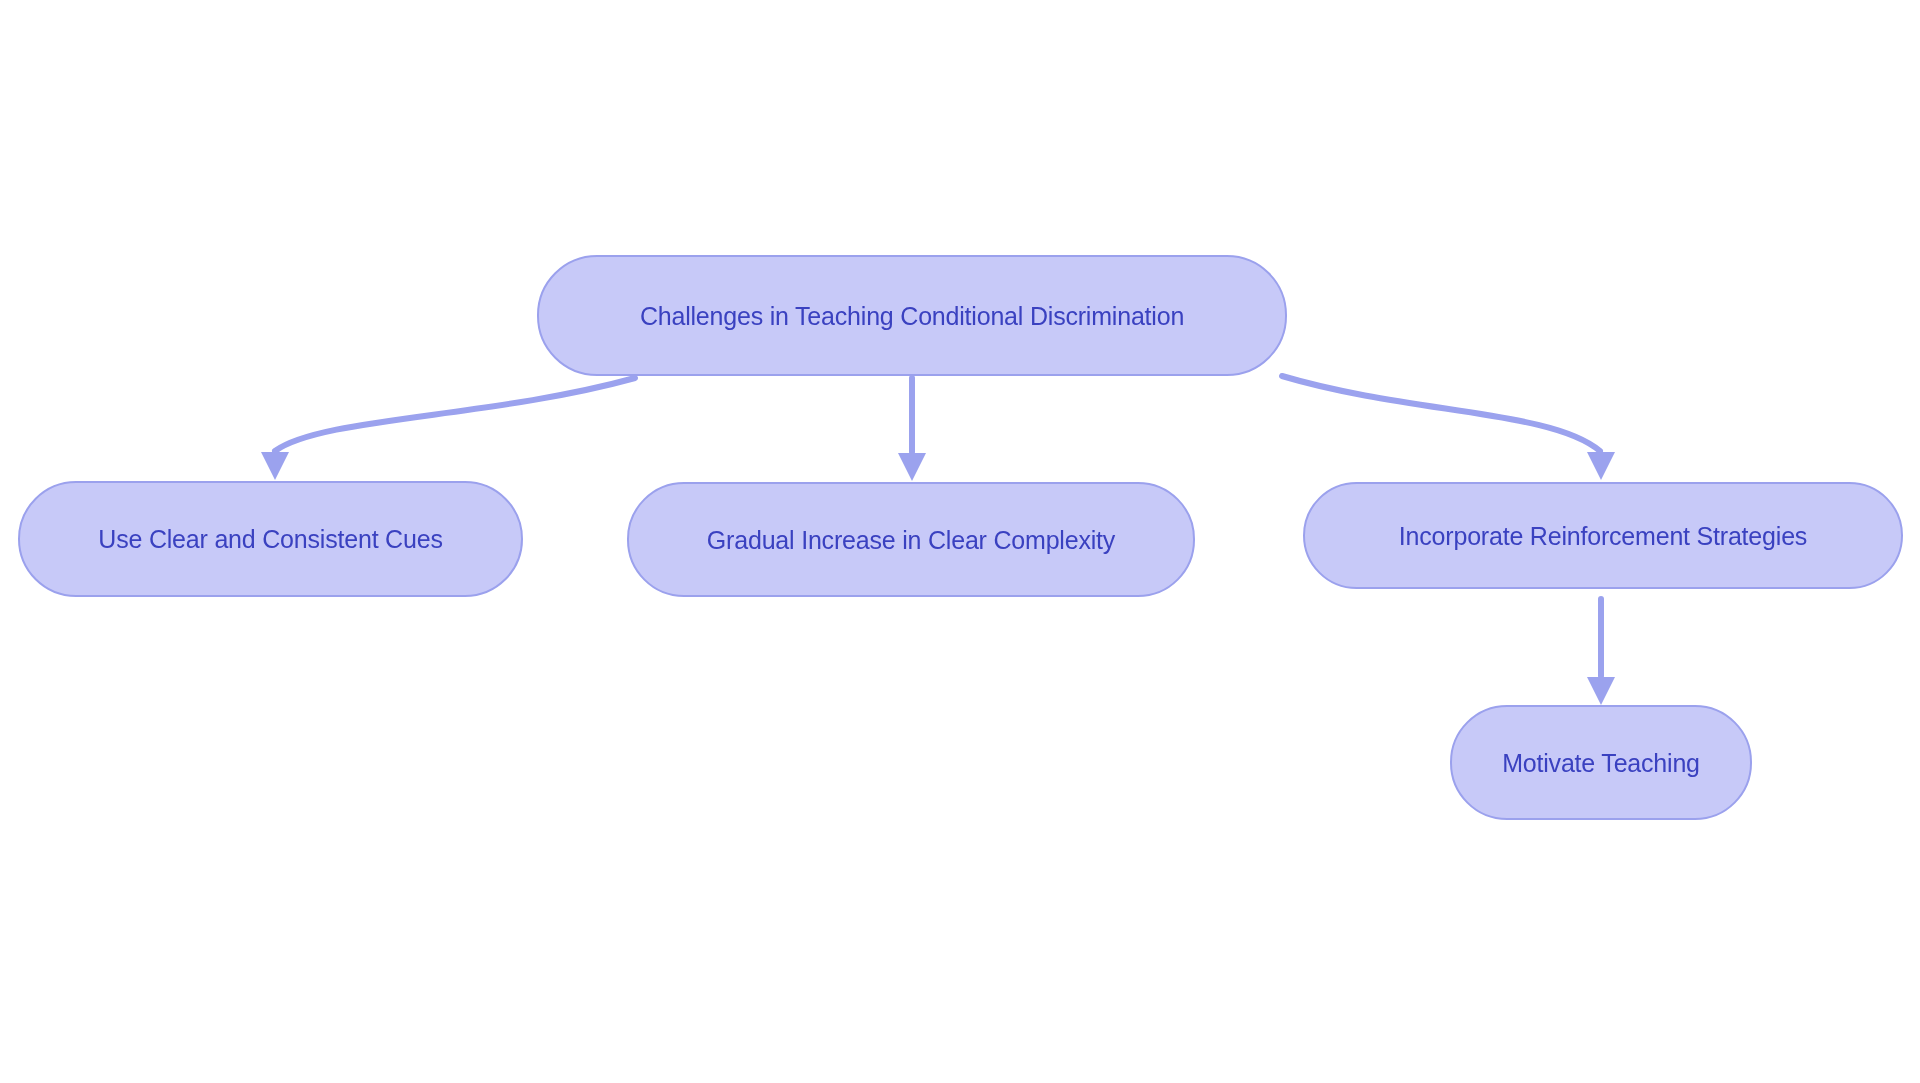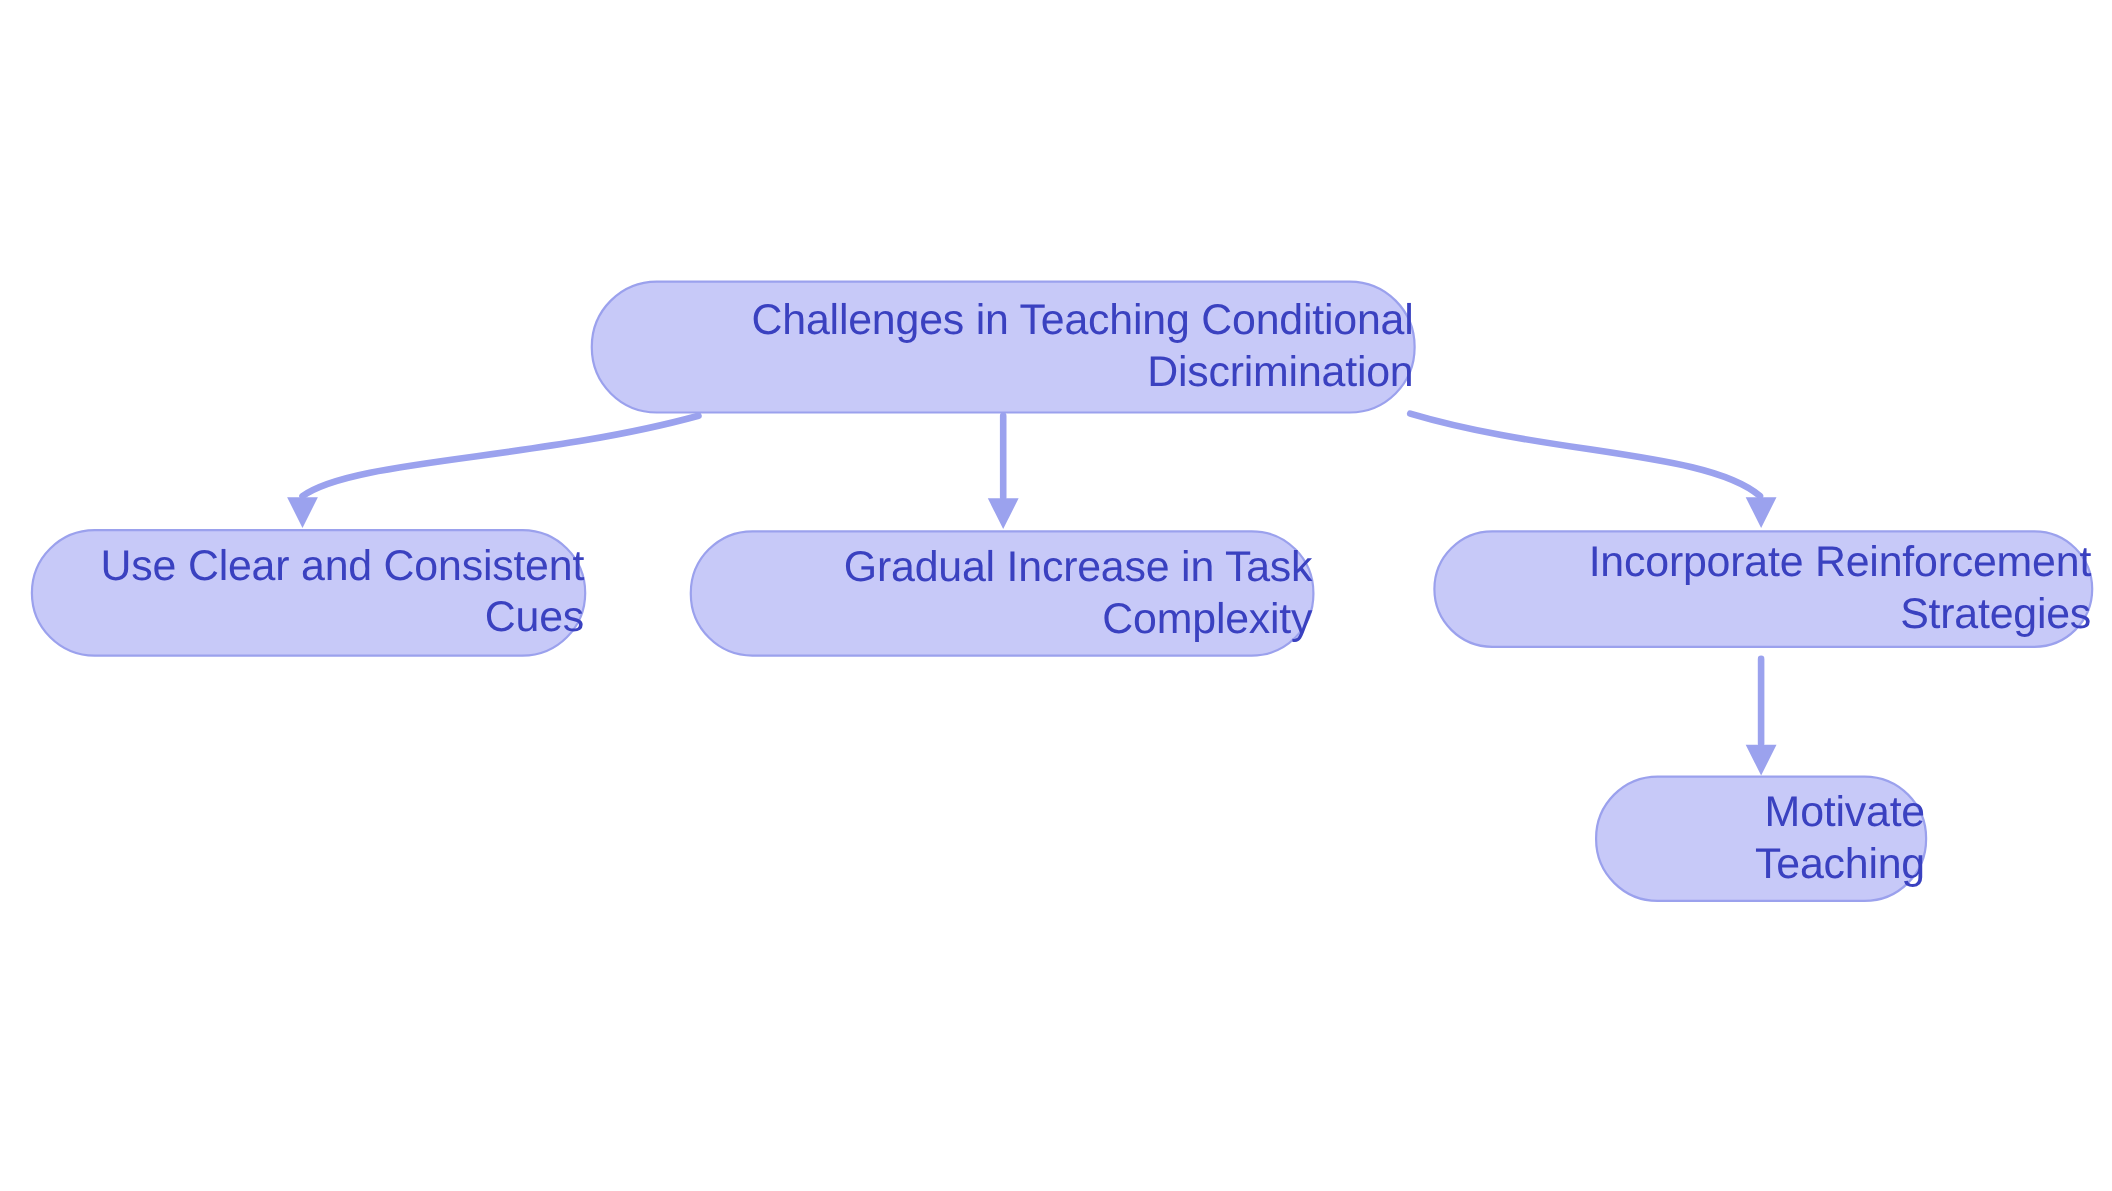--- a/index.html
+++ b/index.html
@@ -35,27 +35,27 @@
   .node {
     position: absolute;
     box-sizing: border-box;
     background: var(--node-fill, #c7c9f8);
     border: 2.5px solid var(--node-border, #9ba1ed);
     display: flex;
     align-items: center;
     justify-content: center;
     text-align: right;
     color: var(--node-text, #3a41c0);
-    font-size: 39px;
+    font-size: 25px;
     font-weight: 500;
     letter-spacing: -0.2px;
     line-height: 1.2;
   }
   .node-root   { left: 537px;  top: 255px; width: 750px; height: 121px; border-radius: 60px; }
-  .node-c1     { left: 28px;   top: 481px; width: 505px; height: 116px; border-radius: 58px; }
+  .node-c1     { left: 18px;   top: 481px; width: 505px; height: 116px; border-radius: 58px; }
   .node-c2     { left: 627px;  top: 482px; width: 568px; height: 115px; border-radius: 57px; }
   .node-c3     { left: 1303px; top: 482px; width: 600px; height: 107px; border-radius: 57px; }
   .node-g1     { left: 1450px; top: 705px; width: 302px; height: 115px; border-radius: 57px; }
 </style>
 </head>
 <body>
 
 <div class="canvas">
 
   <svg class="edges-layer" viewBox="0 0 1920 1083" xmlns="http://www.w3.org/2000/svg">
@@ -83,21 +83,21 @@
 
   <div class="node node-root">
     <span>Challenges in Teaching Conditional Discrimination</span>
   </div>
 
   <div class="node node-c1">
     <span>Use Clear and Consistent Cues</span>
   </div>
 
   <div class="node node-c2">
-    <span>Gradual Increase in Task Complexity</span>
+    <span>Gradual Increase in Clear Complexity</span>
   </div>
 
   <div class="node node-c3">
     <span>Incorporate Reinforcement Strategies</span>
   </div>
 
   <div class="node node-g1">
     <span>Motivate Teaching</span>
   </div>
 

